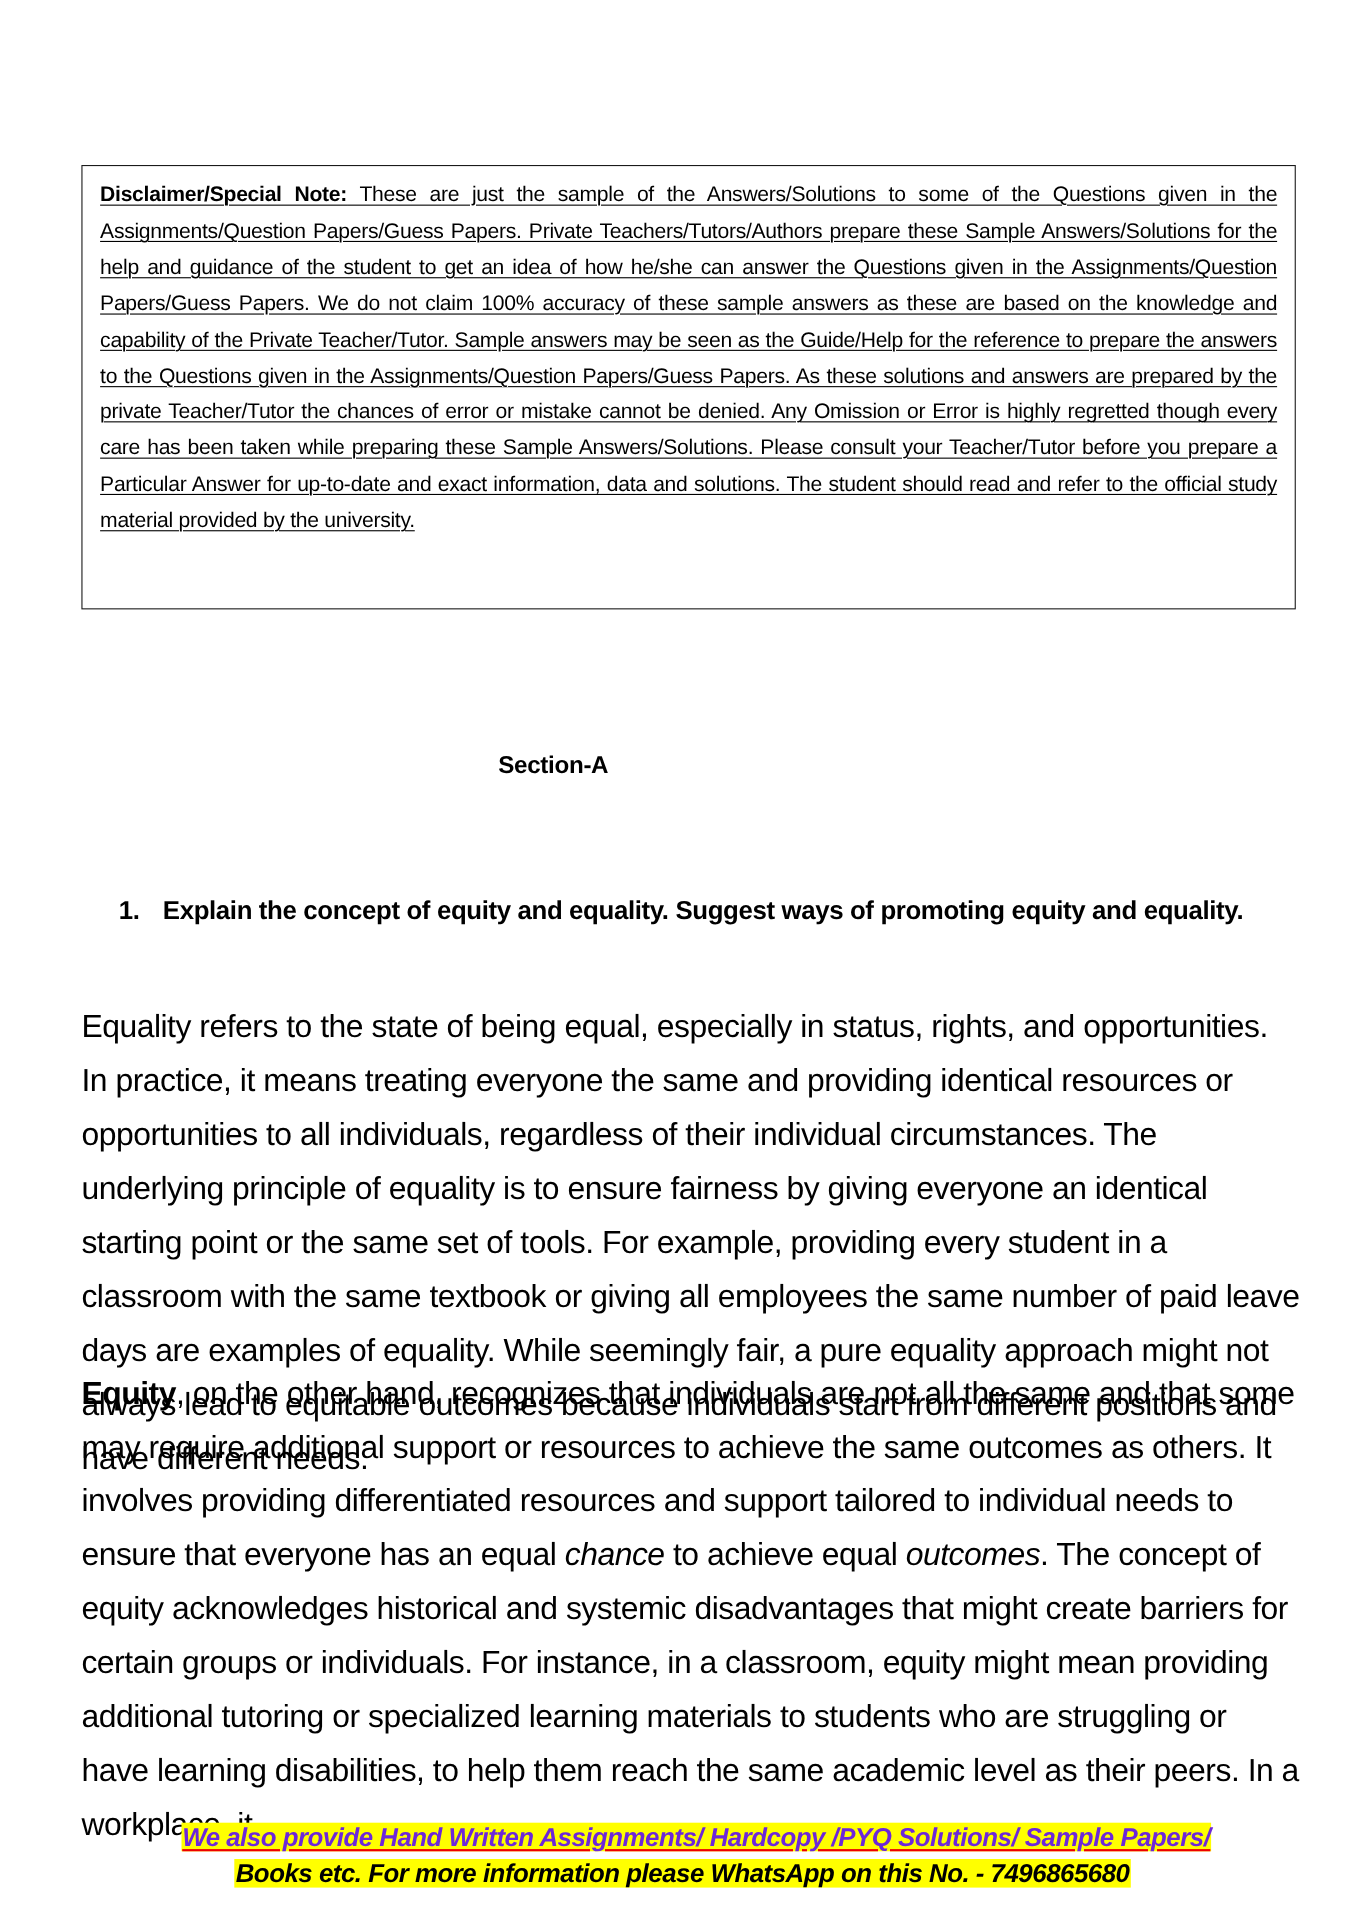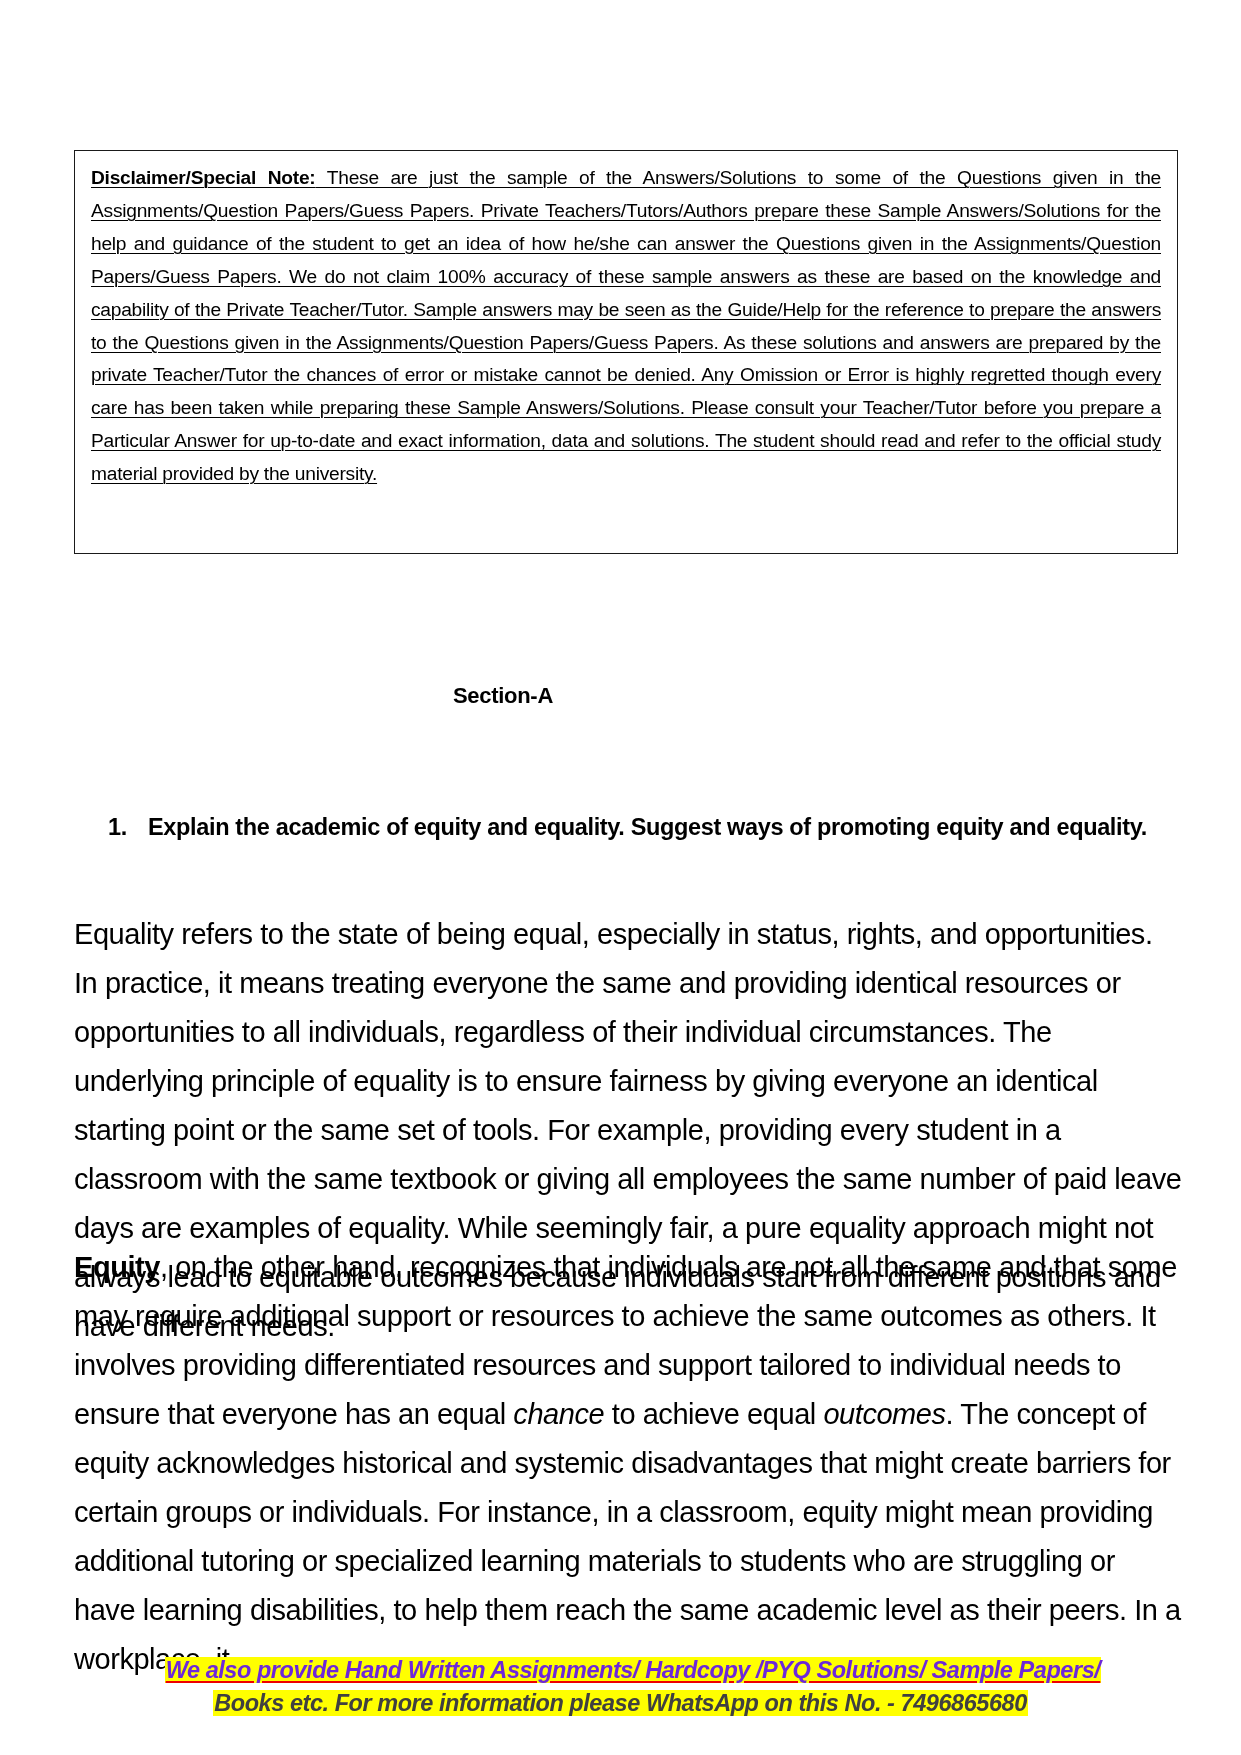--- a/index.html
+++ b/index.html
@@ -96,36 +96,36 @@
       background: #ffff00;
       color: #6d28d9;
       text-decoration: underline;
       text-decoration-color: #ee0000;
       text-underline-offset: 3px;
       padding: 0 1px;
       margin-left: 25px;
     }
     .footer-promo .hl2 {
       background: #ffff00;
-      color: #404040;
+      color: #000000;
       padding: 0 1px;
     }
   </style>
 </head>
 <body>
 
 <div class="disclaimer-box">
   <div class="disclaimer-text"><b>Disclaimer/Special Note:</b><span> These are just the sample of the Answers/Solutions to some of the Questions given in the Assignments/Question Papers/Guess Papers. Private Teachers/Tutors/Authors prepare these Sample Answers/Solutions for the help and guidance of the student to get an idea of how he/she can answer the Questions given in the Assignments/Question Papers/Guess Papers. We do not claim 100% accuracy of these sample answers as these are based on the knowledge and capability of the Private Teacher/Tutor. Sample answers may be seen as the Guide/Help for the reference to prepare the answers to the Questions given in the Assignments/Question Papers/Guess Papers. As these solutions and answers are prepared by the private Teacher/Tutor the chances of error or mistake cannot be denied. Any Omission or Error is highly regretted though every care has been taken while preparing these Sample Answers/Solutions. Please consult your Teacher/Tutor before you prepare a Particular Answer for up-to-date and exact information, data and solutions. The student should read and refer to the official study material provided by the university.</span></div>
 </div>
 
 <div class="section-heading">Section-A</div>
 
 <div class="question">
   <span class="q-num">1.</span>
-  <span class="q-text">Explain the academic of equity and equality. Suggest ways of promoting equity and equality.</span>
+  <span class="q-text">Explain the concept of equity and equality. Suggest ways of promoting equity and equality.</span>
 </div>
 
 <div class="para para-1">Equality refers to the state of being equal, especially in status, rights, and opportunities. In practice, it means treating everyone the same and providing identical resources or opportunities to all individuals, regardless of their individual circumstances. The underlying principle of equality is to ensure fairness by giving everyone an identical starting point or the same set of tools. For example, providing every student in a classroom with the same textbook or giving all employees the same number of paid leave days are examples of equality. While seemingly fair, a pure equality approach might not always lead to equitable outcomes because individuals start from different positions and have different needs.</div>
 
 <div class="para para-2"><b>Equity</b><span>, on the other hand, recognizes that individuals are not all the same and that some may require additional support or resources to achieve the same outcomes as others. It involves providing differentiated resources and support tailored to individual needs to ensure that everyone has an equal </span><i>chance</i><span> to achieve equal </span><i>outcomes</i><span>. The concept of equity acknowledges historical and systemic disadvantages that might create barriers for certain groups or individuals. For instance, in a classroom, equity might mean providing additional tutoring or specialized learning materials to students who are struggling or have learning disabilities, to help them reach the same academic level as their peers. In a workplace, it</span></div>
 
 <div class="footer-promo">
   <span class="hl">We also provide Hand Written Assignments/ Hardcopy /PYQ Solutions/ Sample Papers/</span><br>
   <span class="hl2">Books etc. For more information please WhatsApp on this No. - 7496865680</span>
 </div>

